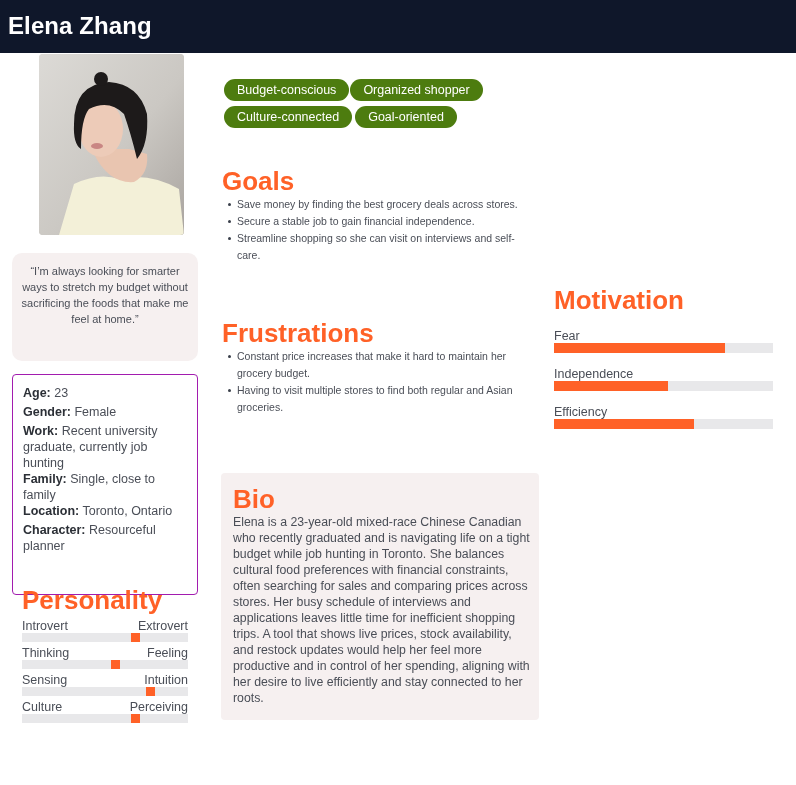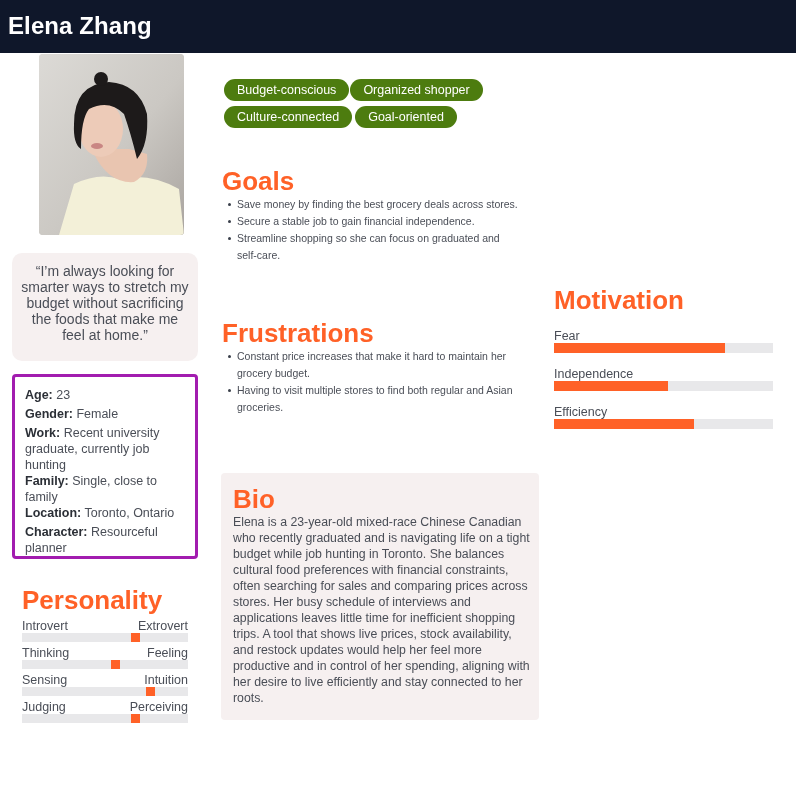--- a/index.html
+++ b/index.html
@@ -18,27 +18,27 @@
     .photo {
       position: absolute; left: 39px; top: 54px; width: 145px; height: 181px;
       border-radius: 4px; overflow: hidden;
       background: linear-gradient(135deg, #d8d6d2 0%, #cfcdc9 40%, #bdb9b4 75%, #a8a39e 100%);
     }
     .photo svg { width: 100%; height: 100%; display: block; }
 
     .quote {
       position: absolute; left: 12px; top: 253px; width: 186px; height: 108px;
       background: #f6f0f0; border-radius: 10px;
-      font-size: 14px; line-height: 16px; text-align: center; color: #4a4e57;
+      font-size: 11px; line-height: 16px; text-align: center; color: #4a4e57;
       padding: 10px 8px 0 8px;
     }
 
     .info {
-      position: absolute; left: 12px; top: 374px; width: 186px; height: 185px;
-      border: 3px solid #a21caf; border-radius: 4px;
+      position: absolute; left: 12px; top: 374px; width: 186px; height: 221px;
+      border: 1px solid #a21caf; border-radius: 4px;
       padding: 10px 10px 0 10px;
       font-size: 12.5px; line-height: 16px; color: #4a4e57;
     }
     .info .row { margin-bottom: 3px; }
     .info .row b { color: #2b2f36; font-weight: bold; }
 
     .section-title {
       font-weight: bold; color: #ff6127; font-size: 26px; line-height: 30px;
     }
 
@@ -145,40 +145,40 @@
     <div class="labels">
         <span>Sensing</span>
         <span>Intuition</span>
       </div>
     <div class="track">
         <div class="marker" style="left: calc(77% - 4px);"></div>
       </div>
   </div>
   <div class="ptrait">
     <div class="labels">
-        <span>Judging</span>
+        <span>Culture</span>
         <span>Perceiving</span>
       </div>
     <div class="track">
         <div class="marker" style="left: calc(68% - 4px);"></div>
       </div>
   </div>
 </div>
 
 <div class="tags">
   <span class="tag">Budget-conscious</span><span class="tag">Organized shopper</span><br>
   <span class="tag">Culture-connected</span><span class="tag" style="margin-left:2px">Goal-oriented</span>
 </div>
 
 <div class="goals">
   <div class="section-title">Goals</div>
   <ul class="bullets">
     <li>Save money by finding the best grocery deals across stores.</li>
     <li>Secure a stable job to gain financial independence.</li>
-    <li>Streamline shopping so she can focus on graduated and self-care.</li>
+    <li>Streamline shopping so she can visit on interviews and self-care.</li>
   </ul>
 </div>
 
 <div class="frustrations">
   <div class="section-title">Frustrations</div>
   <ul class="bullets">
     <li>Constant price increases that make it hard to maintain her grocery budget.</li>
     <li>Having to visit multiple stores to find both regular and Asian groceries.</li>
   </ul>
 </div>

